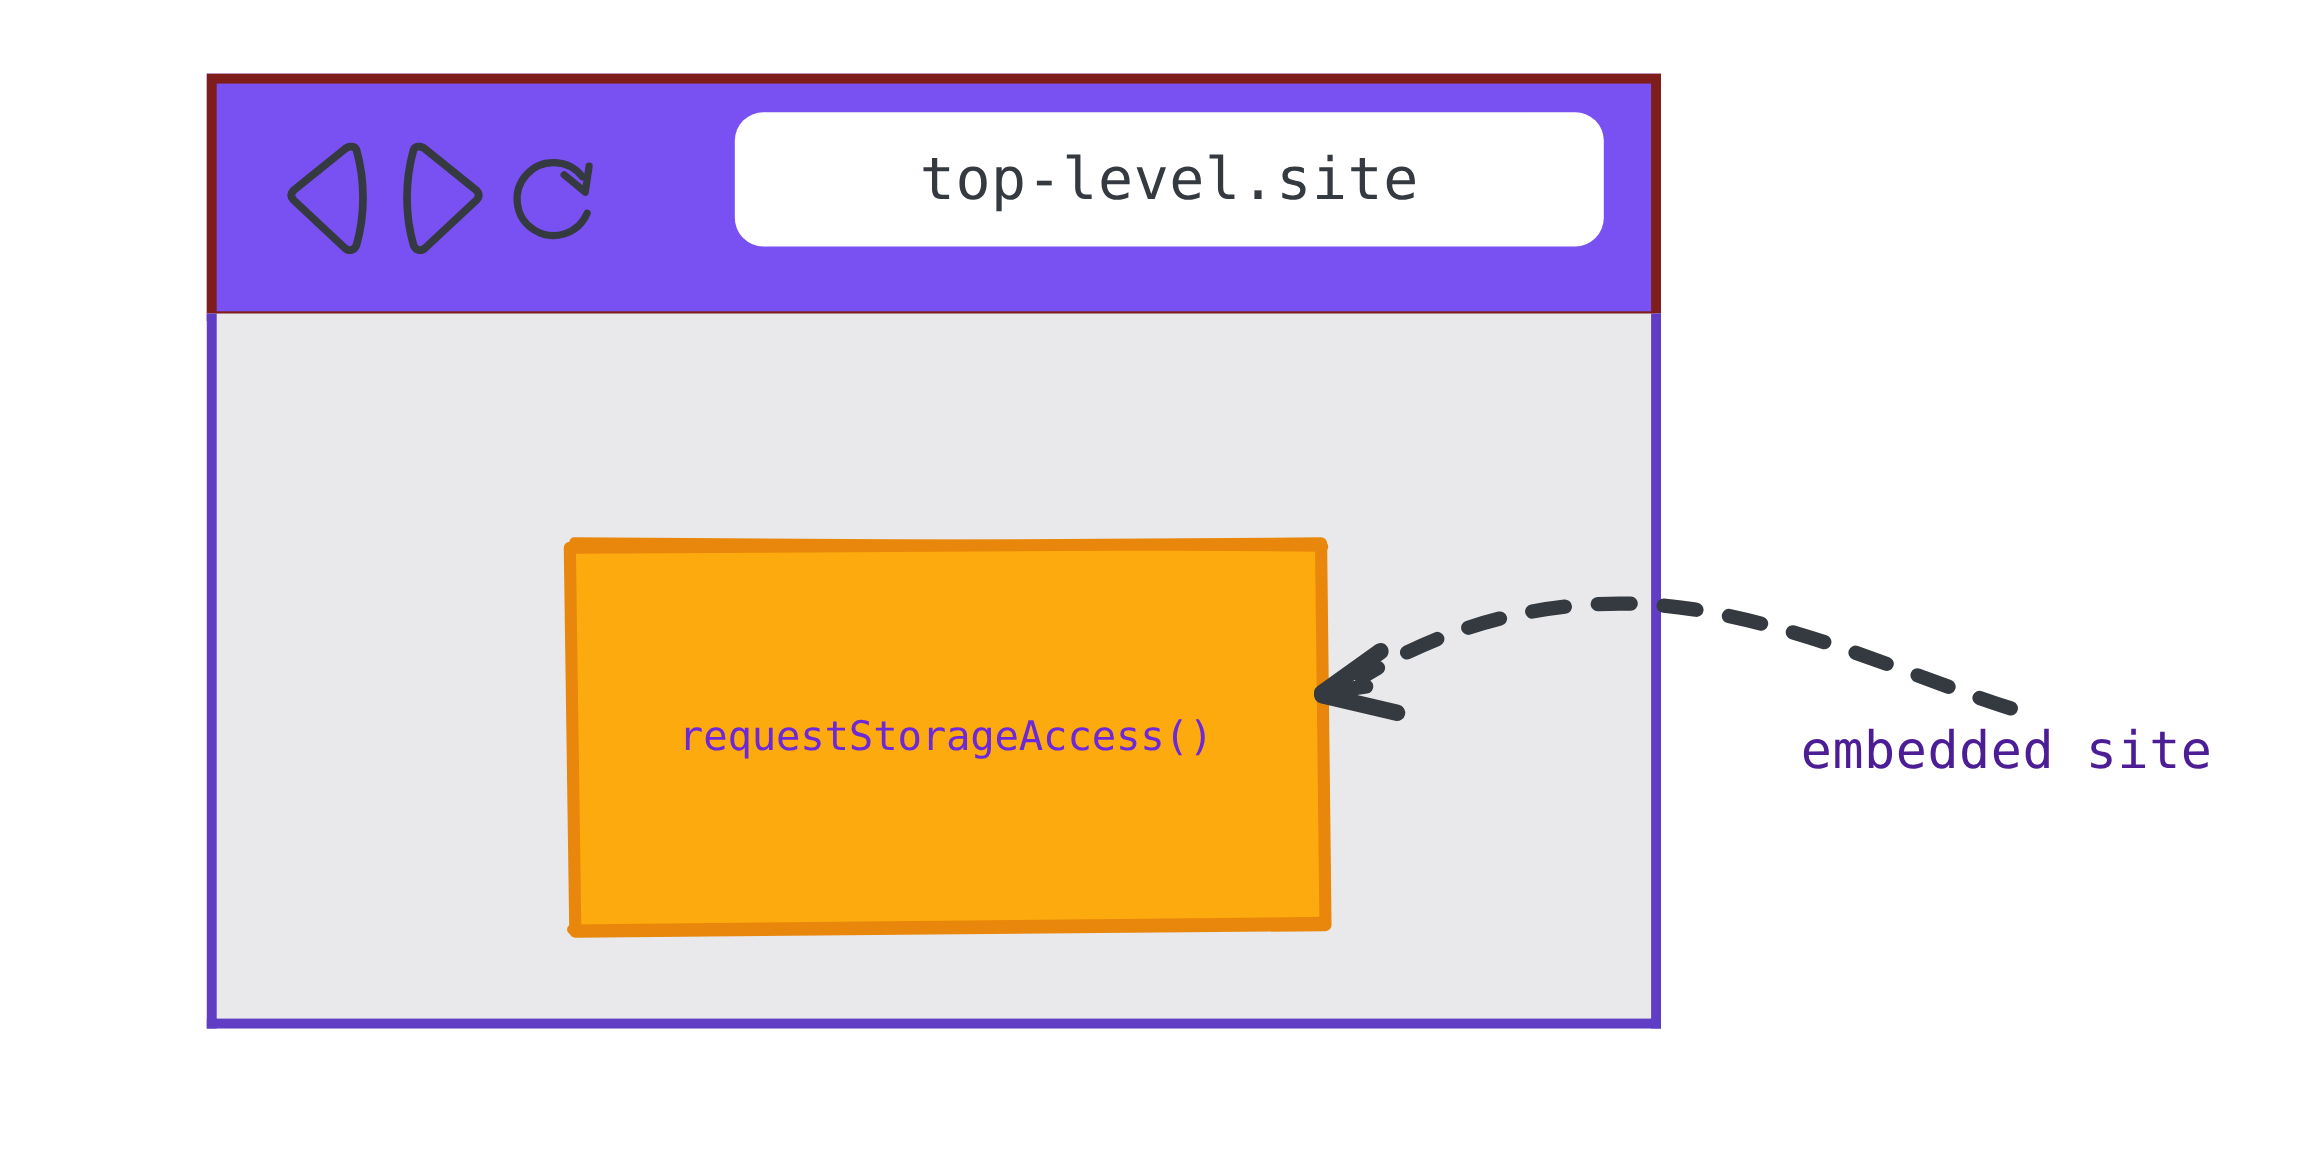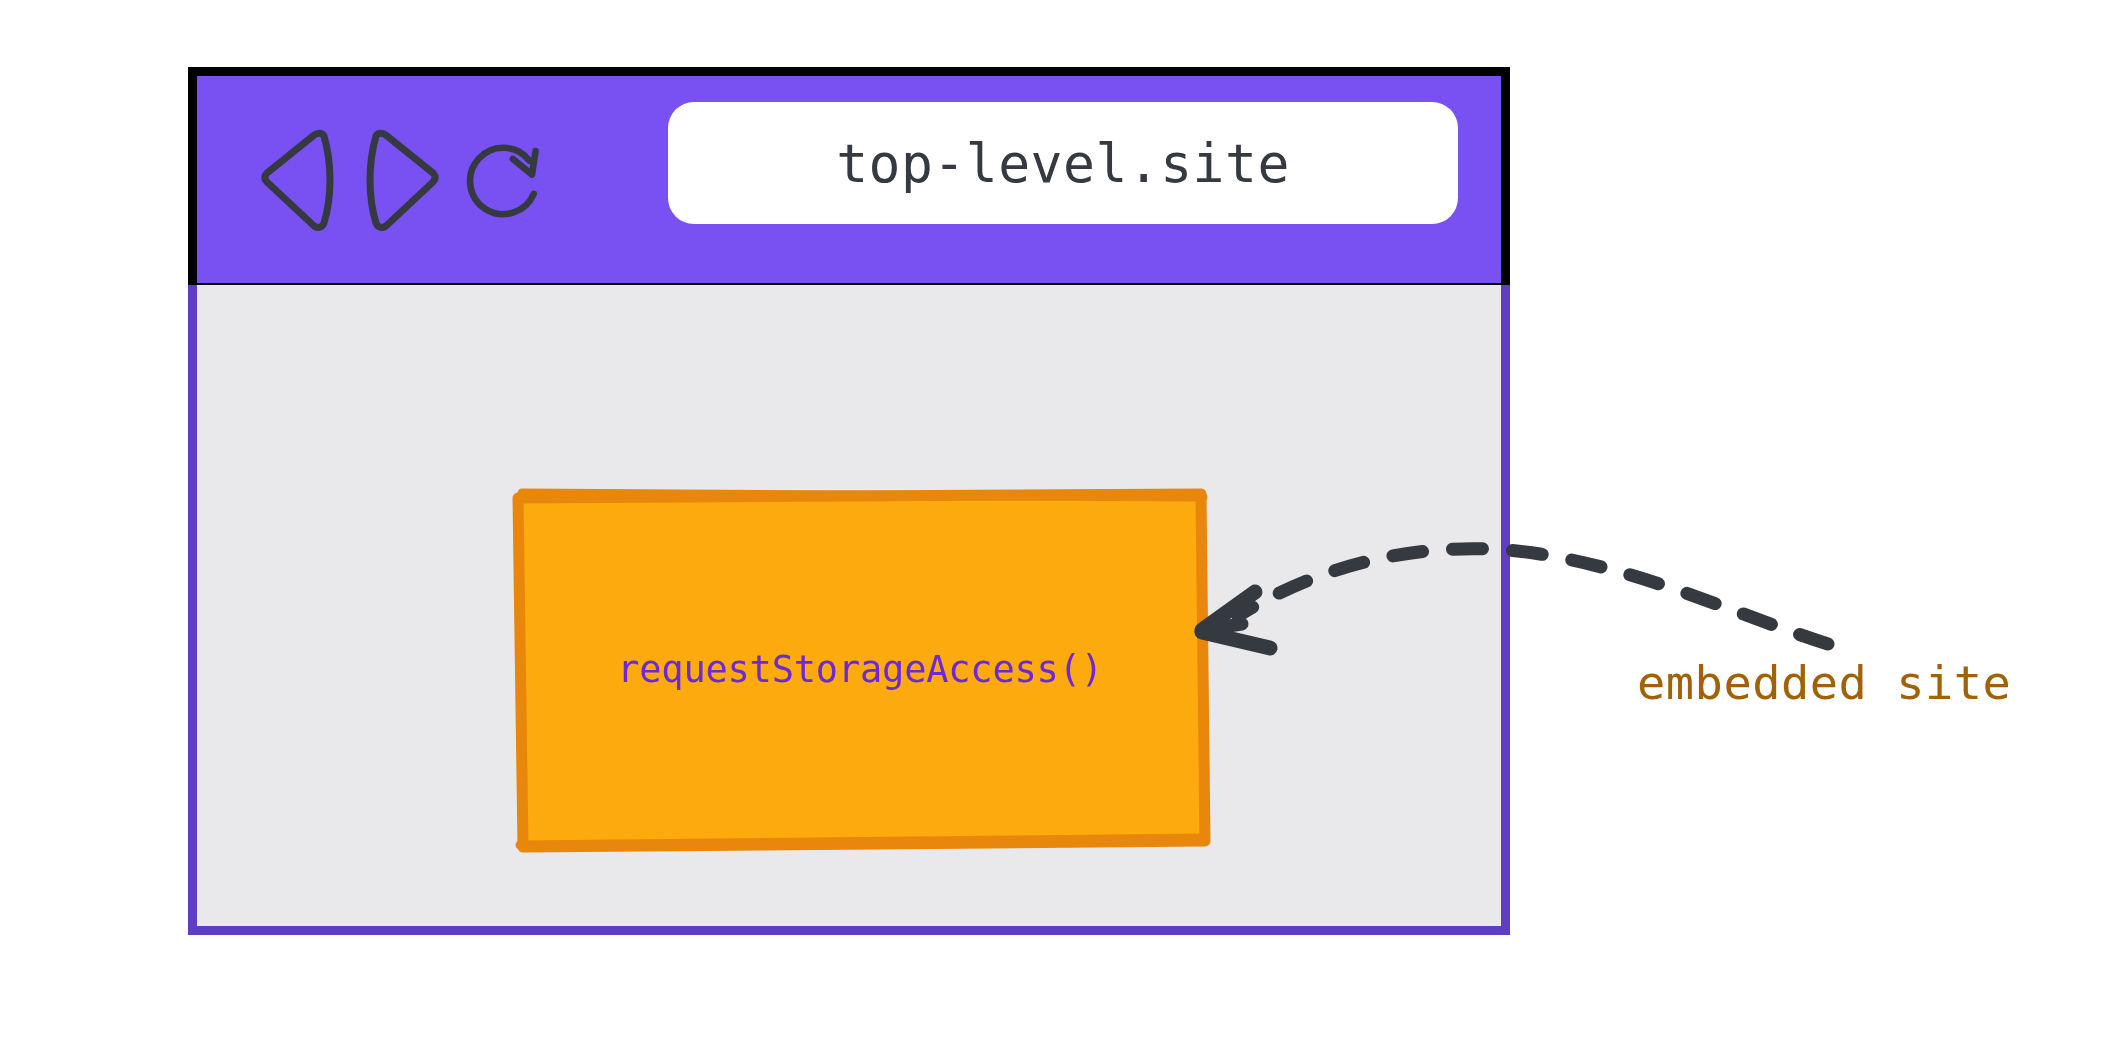--- a/index.html
+++ b/index.html
@@ -34,21 +34,21 @@
   }
 
   .browser-toolbar {
     position: absolute;
     left: 0;
     top: 0;
     width: 100%;
     height: 225px;
     box-sizing: border-box;
     background: #7950f2;
-    border: 9px solid #000000;
+    border: 9px solid #7f1d1d;
   }
 
   .browser-content {
     position: absolute;
     left: 0;
     top: 218px;
     width: 100%;
     height: 650px;
     box-sizing: border-box;
     background: #e9e9ec;
@@ -141,21 +141,21 @@
     overflow: visible;
     pointer-events: none;
   }
   .annotation-text {
     position: absolute;
     left: 1637px;
     top: 655px;
     font-family: "DejaVu Sans Mono", "Liberation Mono", monospace;
     font-size: 47px;
     font-weight: 500;
-    color: #a16207;
+    color: #4c1d95;
     white-space: nowrap;
     letter-spacing: 0.5px;
   }
 </style>
 </head>
 <body>
 
 <div id="stage">
 
   <div class="browser-window">

